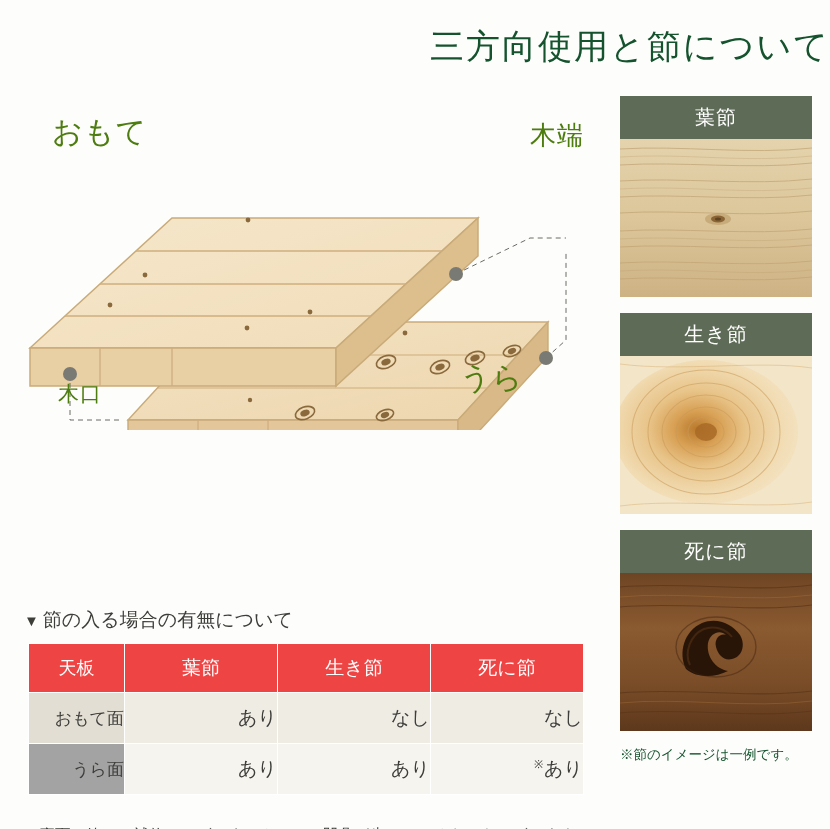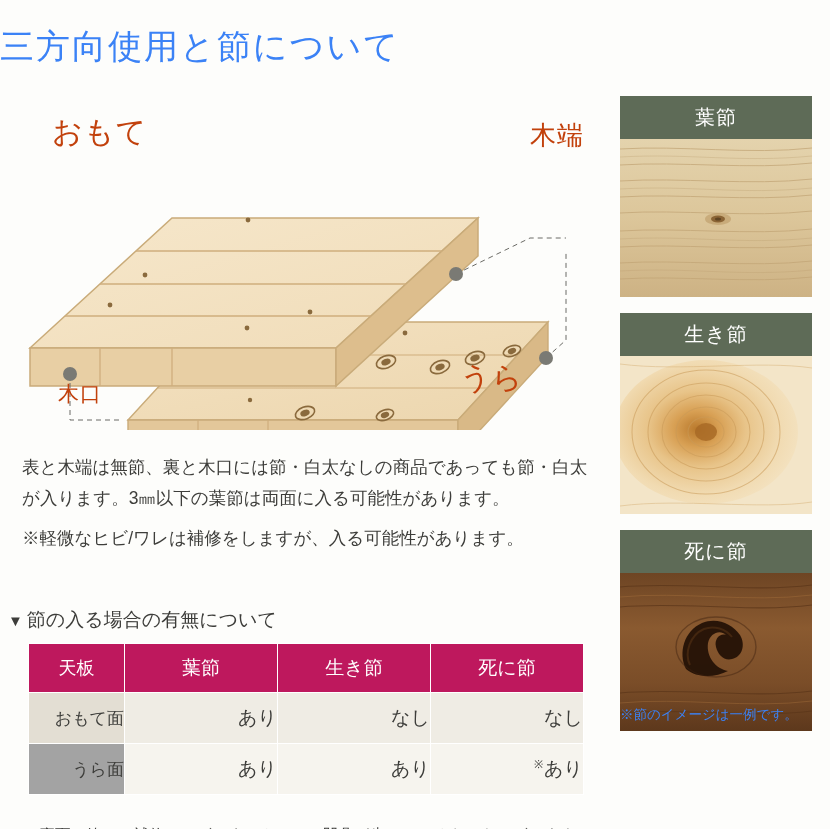--- a/index.html
+++ b/index.html
@@ -13,24 +13,24 @@
     overflow: hidden;
     position: relative;
   }
 
   
   .title {
     position: absolute;
     top: 24px;
     left: 0;
     width: 830px;
-    text-align: left;
+    text-align: right;
     font-size: 34px;
     letter-spacing: 2px;
-    color: #3b82f6;
+    color: #14532d;
     font-weight: 500;
   }
 
   
   .left-col {
     position: absolute;
     top: 90px;
     left: 0;
     width: 612px;
     height: 740px;
@@ -41,21 +41,21 @@
     position: absolute;
     top: 0; left: 0;
     width: 612px;
     height: 340px;
   }
   .illus svg { display: block; }
 
   .lbl {
     position: absolute;
     font-size: 27px;
-    color: #c2410c;
+    color: #4d7c0f;
     letter-spacing: 1px;
   }
   .lbl-omote { top: 22px; left: 52px; font-size: 30px; }
   .lbl-ura   { top: 268px; left: 440px; font-size: 30px; margin-left: 20px; }
   .lbl-kobashi { top: 28px; left: 530px; font-size: 26px; }
   .lbl-koguchi { top: 290px; left: 38px; font-size: 21px; margin-left: 20px; }
 
   
   .body-text {
     position: absolute;
@@ -66,37 +66,37 @@
     line-height: 1.75;
     color: #3d3d3a;
   }
   .body-text p { margin: 0; }
   .body-text .note { margin-top: 10px; }
 
   
   .tbl-heading {
     position: absolute;
     top: 517px;
-    left: 8px;
+    left: 24px;
     font-size: 19px;
     color: #3d3d3a;
   }
   .tbl-heading .tri { color: #3d3d3a; margin-right: 4px; font-size: 15px; }
 
   
   .knot-table {
     position: absolute;
     top: 553px;
     left: 28px;
     width: 556px;
     border-collapse: collapse;
     table-layout: fixed;
   }
   .knot-table th {
-    background: #be185d;
+    background: #ef4444;
     color: #ffffff;
     font-weight: 500;
     font-size: 19px;
     padding: 11px 0;
     text-align: center;
     border: 1px solid #ffffff;
   }
   .knot-table th:first-child { width: 96px; font-size: 18px; }
   .knot-table td {
     text-align: right;
@@ -135,24 +135,24 @@
     background: #5e6b57;
     color: #fff;
     font-size: 20px;
     text-align: center;
     padding: 8px 0;
     letter-spacing: 1px;
   }
   .photo-img { width: 192px; height: 158px; display: block; }
   .photo-note {
     position: absolute;
-    top: 706px;
+    top: 746px;
     left: 620px;
     font-size: 13.5px;
-    color: #3b82f6;
+    color: #14532d;
   }
 </style>
 </head>
 <body>
 
 <div class="title">三方向使用と節について</div>
 
 <div class="left-col">
 
   <div class="illus">
@@ -241,24 +241,20 @@
         <circle cx="168" cy="364" r="7"></circle>
       </g>
     </svg>
 
     <div class="lbl lbl-omote">おもて</div>
     <div class="lbl lbl-ura">うら</div>
     <div class="lbl lbl-kobashi">木端</div>
     <div class="lbl lbl-koguchi">木口</div>
   </div>
 
-  <div class="body-text">
-    <p>表と木端は無節、裏と木口には節・白太なしの商品であっても節・白太が入ります。3㎜以下の葉節は両面に入る可能性があります。</p>
-    <p class="note">※軽微なヒビ/ワレは補修をしますが、入る可能性があります。</p>
-  </div>
 
   <div class="tbl-heading">
     <span class="tri">▼</span><span>節の入る場合の有無について</span>
   </div>
 
   <table class="knot-table">
     <tbody>
         <tr>
       <th>天板</th>
       <th>葉節</th>

